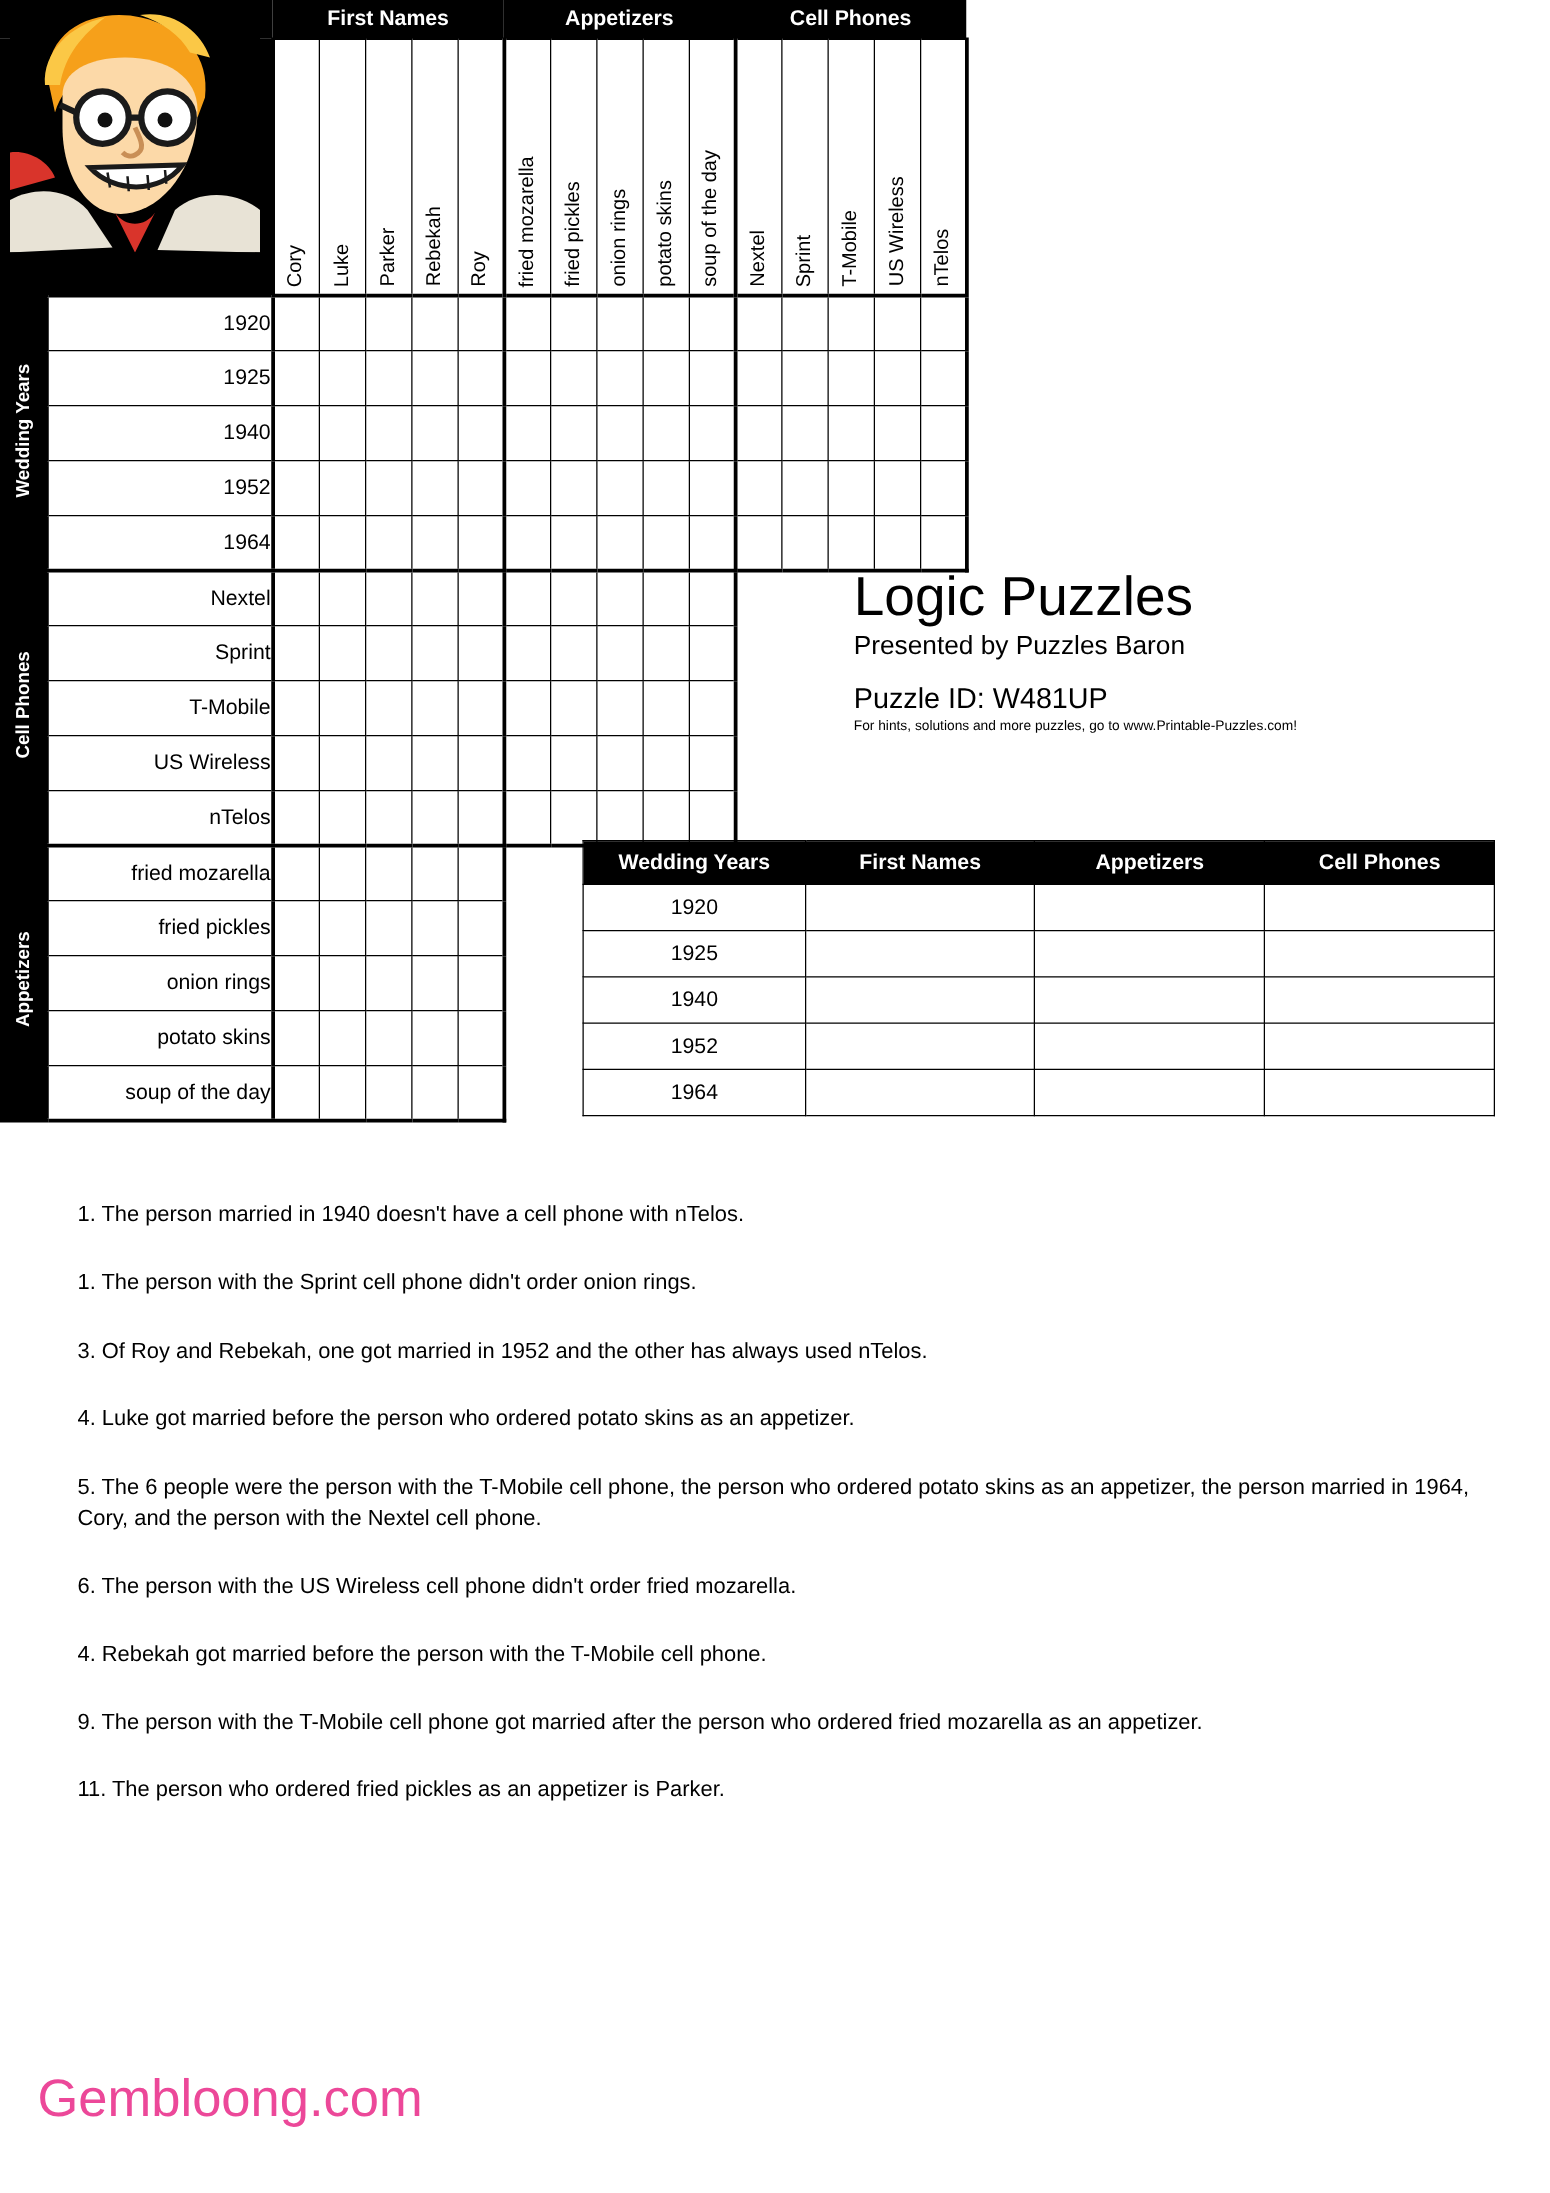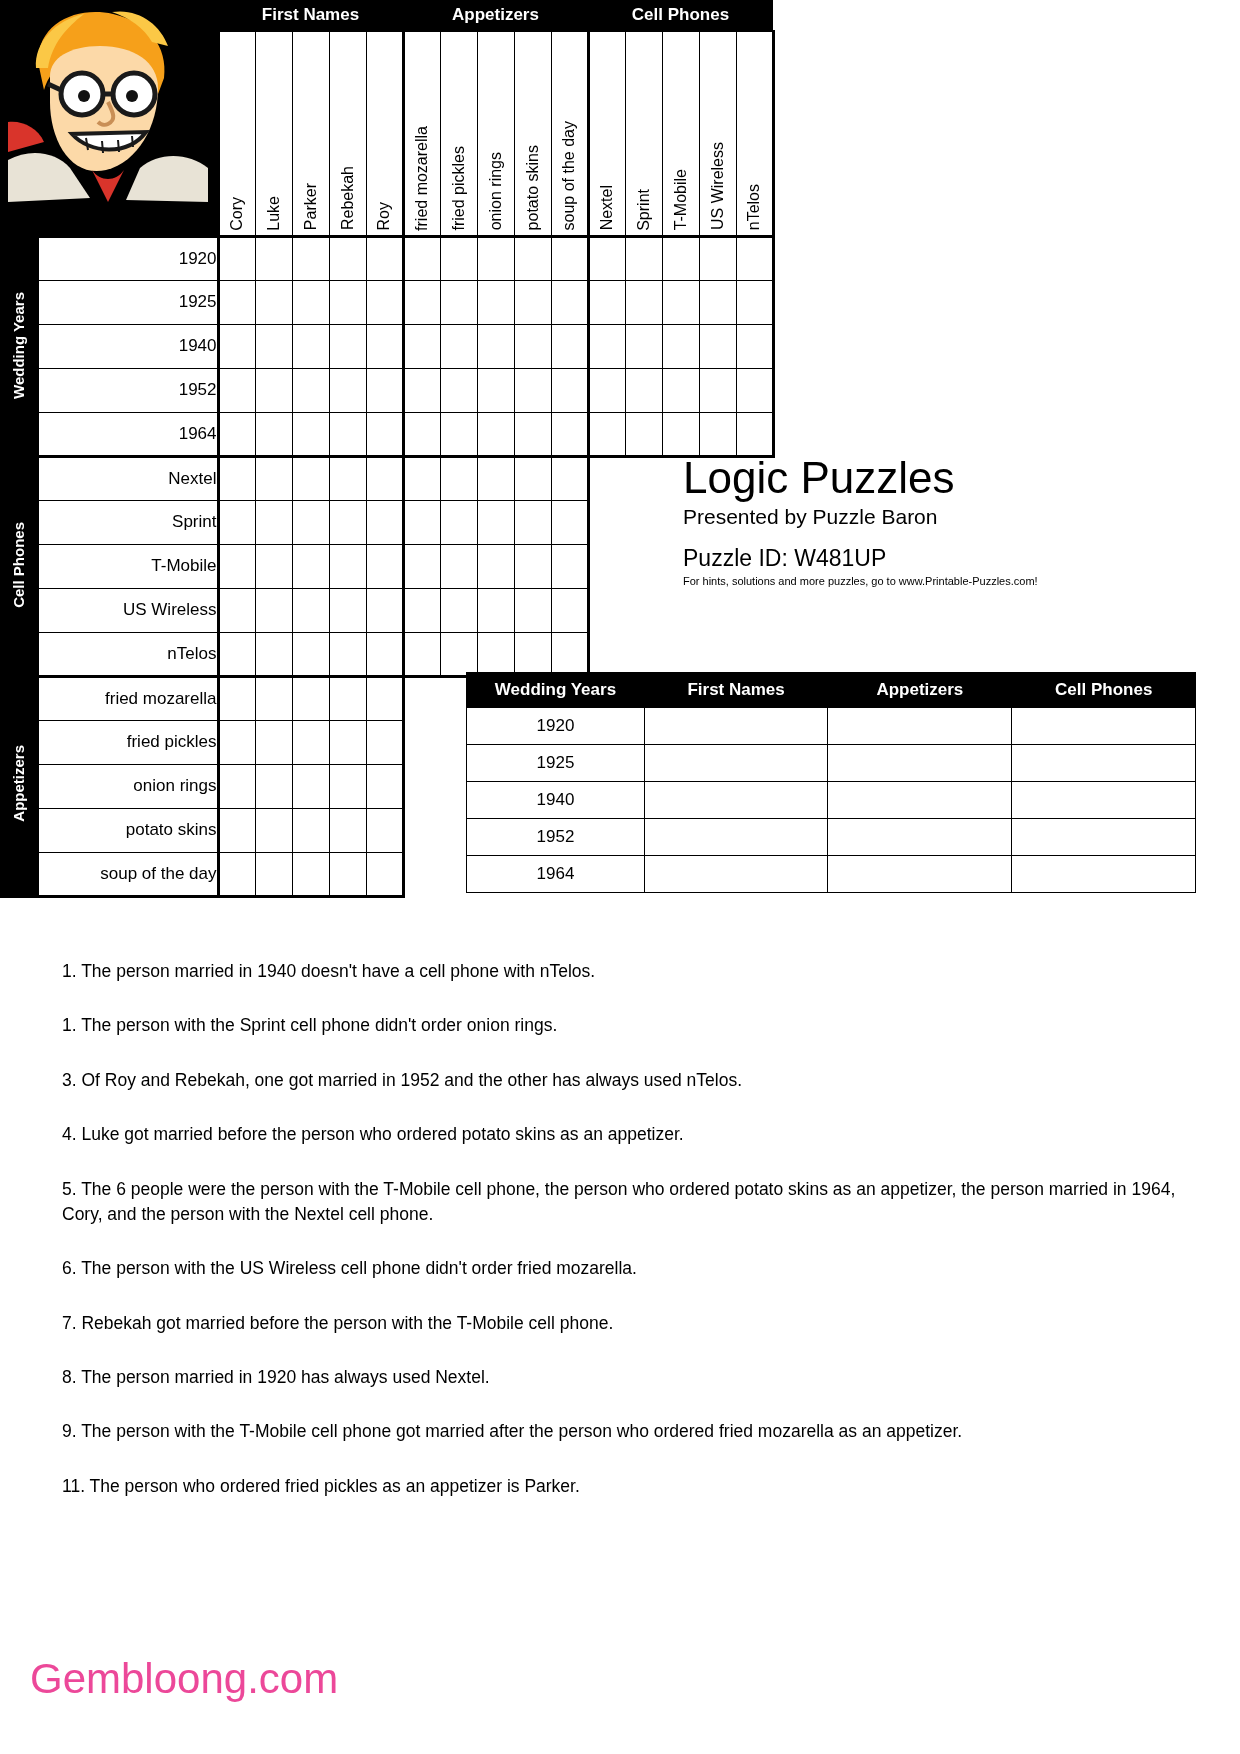--- a/index.html
+++ b/index.html
@@ -496,21 +496,21 @@
       <path d="M0 200 L0 158 C22 146 48 150 62 166 L82 196 Z" fill="#e8e3d6"></path>
       <path d="M200 200 L200 166 C180 150 150 150 132 166 L118 198 Z" fill="#e8e3d6"></path>
       <path d="M84 168 L100 200 L116 168 C108 180 92 180 84 168 Z" fill="#d9342b"></path>
       <path d="M0 150 L0 120 C14 118 30 126 36 140 Z" fill="#d9342b"></path>
     </svg>
   </div>
 </div>
 
 <div class="titleblock">
   <div class="title-main">Logic Puzzles</div>
-  <div class="title-sub">Presented by Puzzle Baron</div>
+  <div class="title-sub">Presented by Puzzles Baron</div>
   <div class="puzzle-id">Puzzle ID: W481UP</div>
   <div class="title-note">For hints, solutions and more puzzles, go to www.Printable-Puzzles.com!</div>
 </div>
 
 <table class="answers">
   <tbody>
       <tr>
     <th>Wedding Years</th>
     <th>First Names</th>
     <th>Appetizers</th>
@@ -549,19 +549,18 @@
 </tbody>
   </table>
 
 <div class="clues">
   <p class="clue">1. The person married in 1940 doesn't have a cell phone with nTelos.</p>
   <p class="clue">1. The person with the Sprint cell phone didn't order onion rings.</p>
   <p class="clue">3. Of Roy and Rebekah, one got married in 1952 and the other has always used nTelos.</p>
   <p class="clue">4. Luke got married before the person who ordered potato skins as an appetizer.</p>
   <p class="clue">5. The 6 people were  the person with the T-Mobile cell phone, the person who ordered potato skins as an appetizer, the person married in 1964, Cory,  and the person with the Nextel cell phone.</p>
   <p class="clue">6. The person with the US Wireless cell phone didn't order fried mozarella.</p>
-  <p class="clue">7. Rebekah got married before the person with the T-Mobile cell phone.</p>
-  <p class="clue">8. The person married in 1920 has always used Nextel.</p>
+  <p class="clue">4. Rebekah got married before the person with the T-Mobile cell phone.</p>
   <p class="clue">9. The person with the T-Mobile cell phone got married after the person who ordered fried mozarella as an appetizer.</p>
   <p class="clue">11. The person who ordered fried pickles as an appetizer is Parker.</p>
 </div>
 
 <div class="watermark">Gembloong.com</div>
 
 </body></html>

